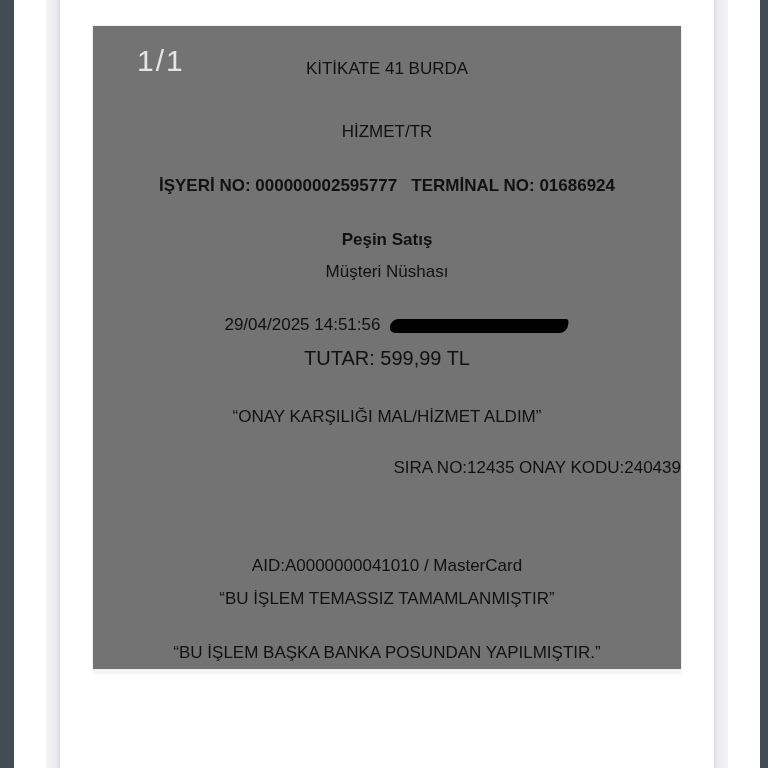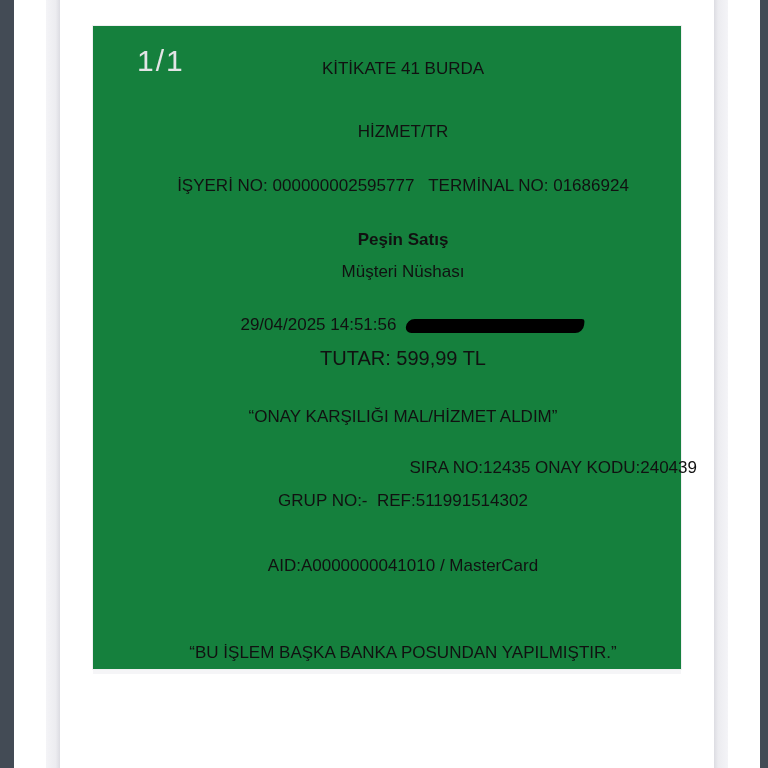--- a/index.html
+++ b/index.html
@@ -14,31 +14,31 @@
   .gutter-left { position: absolute; left: 14px; top: 0; width: 32px; height: 768px; background: #ffffff; }
   .gutter-right { position: absolute; left: 728px; top: 0; width: 32px; height: 768px; background: #ffffff; }
   .strip-left { position: absolute; left: 46px; top: 0; width: 14px; height: 768px;
     background: linear-gradient(to right, #f4f4f7, #ececf0 70%, #dcdce2); }
   .strip-right { position: absolute; left: 714px; top: 0; width: 14px; height: 768px;
     background: linear-gradient(to right, #dcdce2, #ececf0 30%, #f4f4f7); }
   .page { position: absolute; left: 60px; top: 0; width: 654px; height: 768px; background: #ffffff; }
 
   .receipt {
     position: absolute; left: 92px; top: 25px; width: 590px; height: 645px;
-    border: 1px solid #f0f0f2; box-sizing: border-box; background: #15803d;
+    border: 1px solid #f0f0f2; box-sizing: border-box; background: #737373;
   }
   .receipt::after {
     content: ""; position: absolute; left: 0; right: 0; bottom: -5px; height: 4px; background: #f5f5f7;
   }
   .watermark {
     position: absolute; left: 44px; top: 18px;
     font-size: 30px; color: #e4e4e6; letter-spacing: 2px; font-weight: 400;
   }
   .line {
-    position: absolute; left: 16px; width: 100%; text-align: center;
+    position: absolute; left: 0; width: 100%; text-align: center;
     font-size: 17px; white-space: pre; line-height: 20px;
   }
   .bold { font-weight: 700; }
   .amount { font-size: 20px; font-weight: 400; }
   .redact {
     display: inline-block; width: 178px; height: 14px; background: #000;
     border-radius: 8px 3px 8px 6px; vertical-align: middle; margin-left: 10px;
     transform: skewX(-6deg);
   }
 </style>
@@ -51,25 +51,25 @@
 <div class="page"></div>
 <div class="strip-right"></div>
 <div class="gutter-right"></div>
 <div class="edge-dark-right"></div>
 
 <div class="receipt">
   <div class="watermark">1/1</div>
 
   <div class="line" style="top:33px;">KİTİKATE 41 BURDA</div>
   <div class="line" style="top:96px;">HİZMET/TR</div>
-  <div class="line" style="top:150px;">İŞYERİ NO: 000000002595777   TERMİNAL NO: 01686924</div>
+  <div class="line" style="top:150px;font-weight:bold;">İŞYERİ NO: 000000002595777   TERMİNAL NO: 01686924</div>
   <div class="line bold" style="top:204px;">Peşin Satış</div>
   <div class="line" style="top:236px;">Müşteri Nüshası</div>
   <div class="line" style="top:269px;">
     <span>29/04/2025 14:51:56</span><span class="redact"></span>
   </div>
   <div class="line amount" style="top:322px;">TUTAR: 599,99 TL</div>
   <div class="line" style="top:381px;">“ONAY KARŞILIĞI MAL/HİZMET ALDIM”</div>
   <div class="line" style="top:432px;text-align:right;">SIRA NO:12435 ONAY KODU:240439</div>
-  <div class="line" style="top:465px;">GRUP NO:-  REF:511991514302</div>
   <div class="line" style="top:530px;">AID:A0000000041010 / MasterCard</div>
+  <div class="line" style="top:563px;">“BU İŞLEM TEMASSIZ TAMAMLANMIŞTIR”</div>
   <div class="line" style="top:617px;">“BU İŞLEM BAŞKA BANKA POSUNDAN YAPILMIŞTIR.”</div>
 </div>
 
 </body></html>

